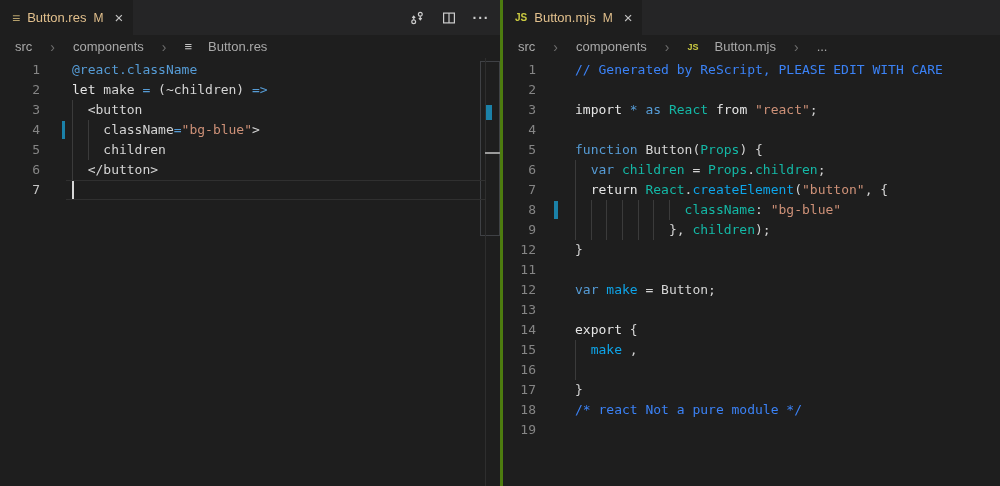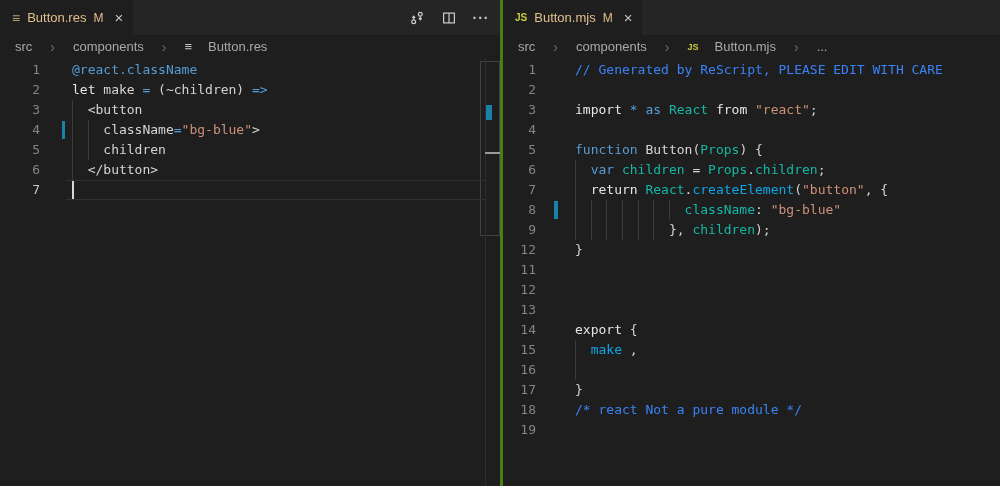--- a/index.html
+++ b/index.html
@@ -194,20 +194,21 @@
         <div class="code-line">
           <span class="ln">12</span>
           <span class="code-text"><span class="tk-w">}</span></span>
         </div>
         <div class="code-line">
           <span class="ln">11</span>
           <span class="code-text"></span>
         </div>
         <div class="code-line">
           <span class="ln">12</span>
+          <span class="code-text"><span class="tk-k">var</span><span class="tk-w"> </span><span class="tk-f">make</span><span class="tk-w"> = Button;</span></span>
         </div>
         <div class="code-line">
           <span class="ln">13</span>
           <span class="code-text"></span>
         </div>
         <div class="code-line">
           <span class="ln">14</span>
           <span class="code-text"><span class="tk-p">export</span><span class="tk-w"> {</span></span>
         </div>
         <div class="code-line">

